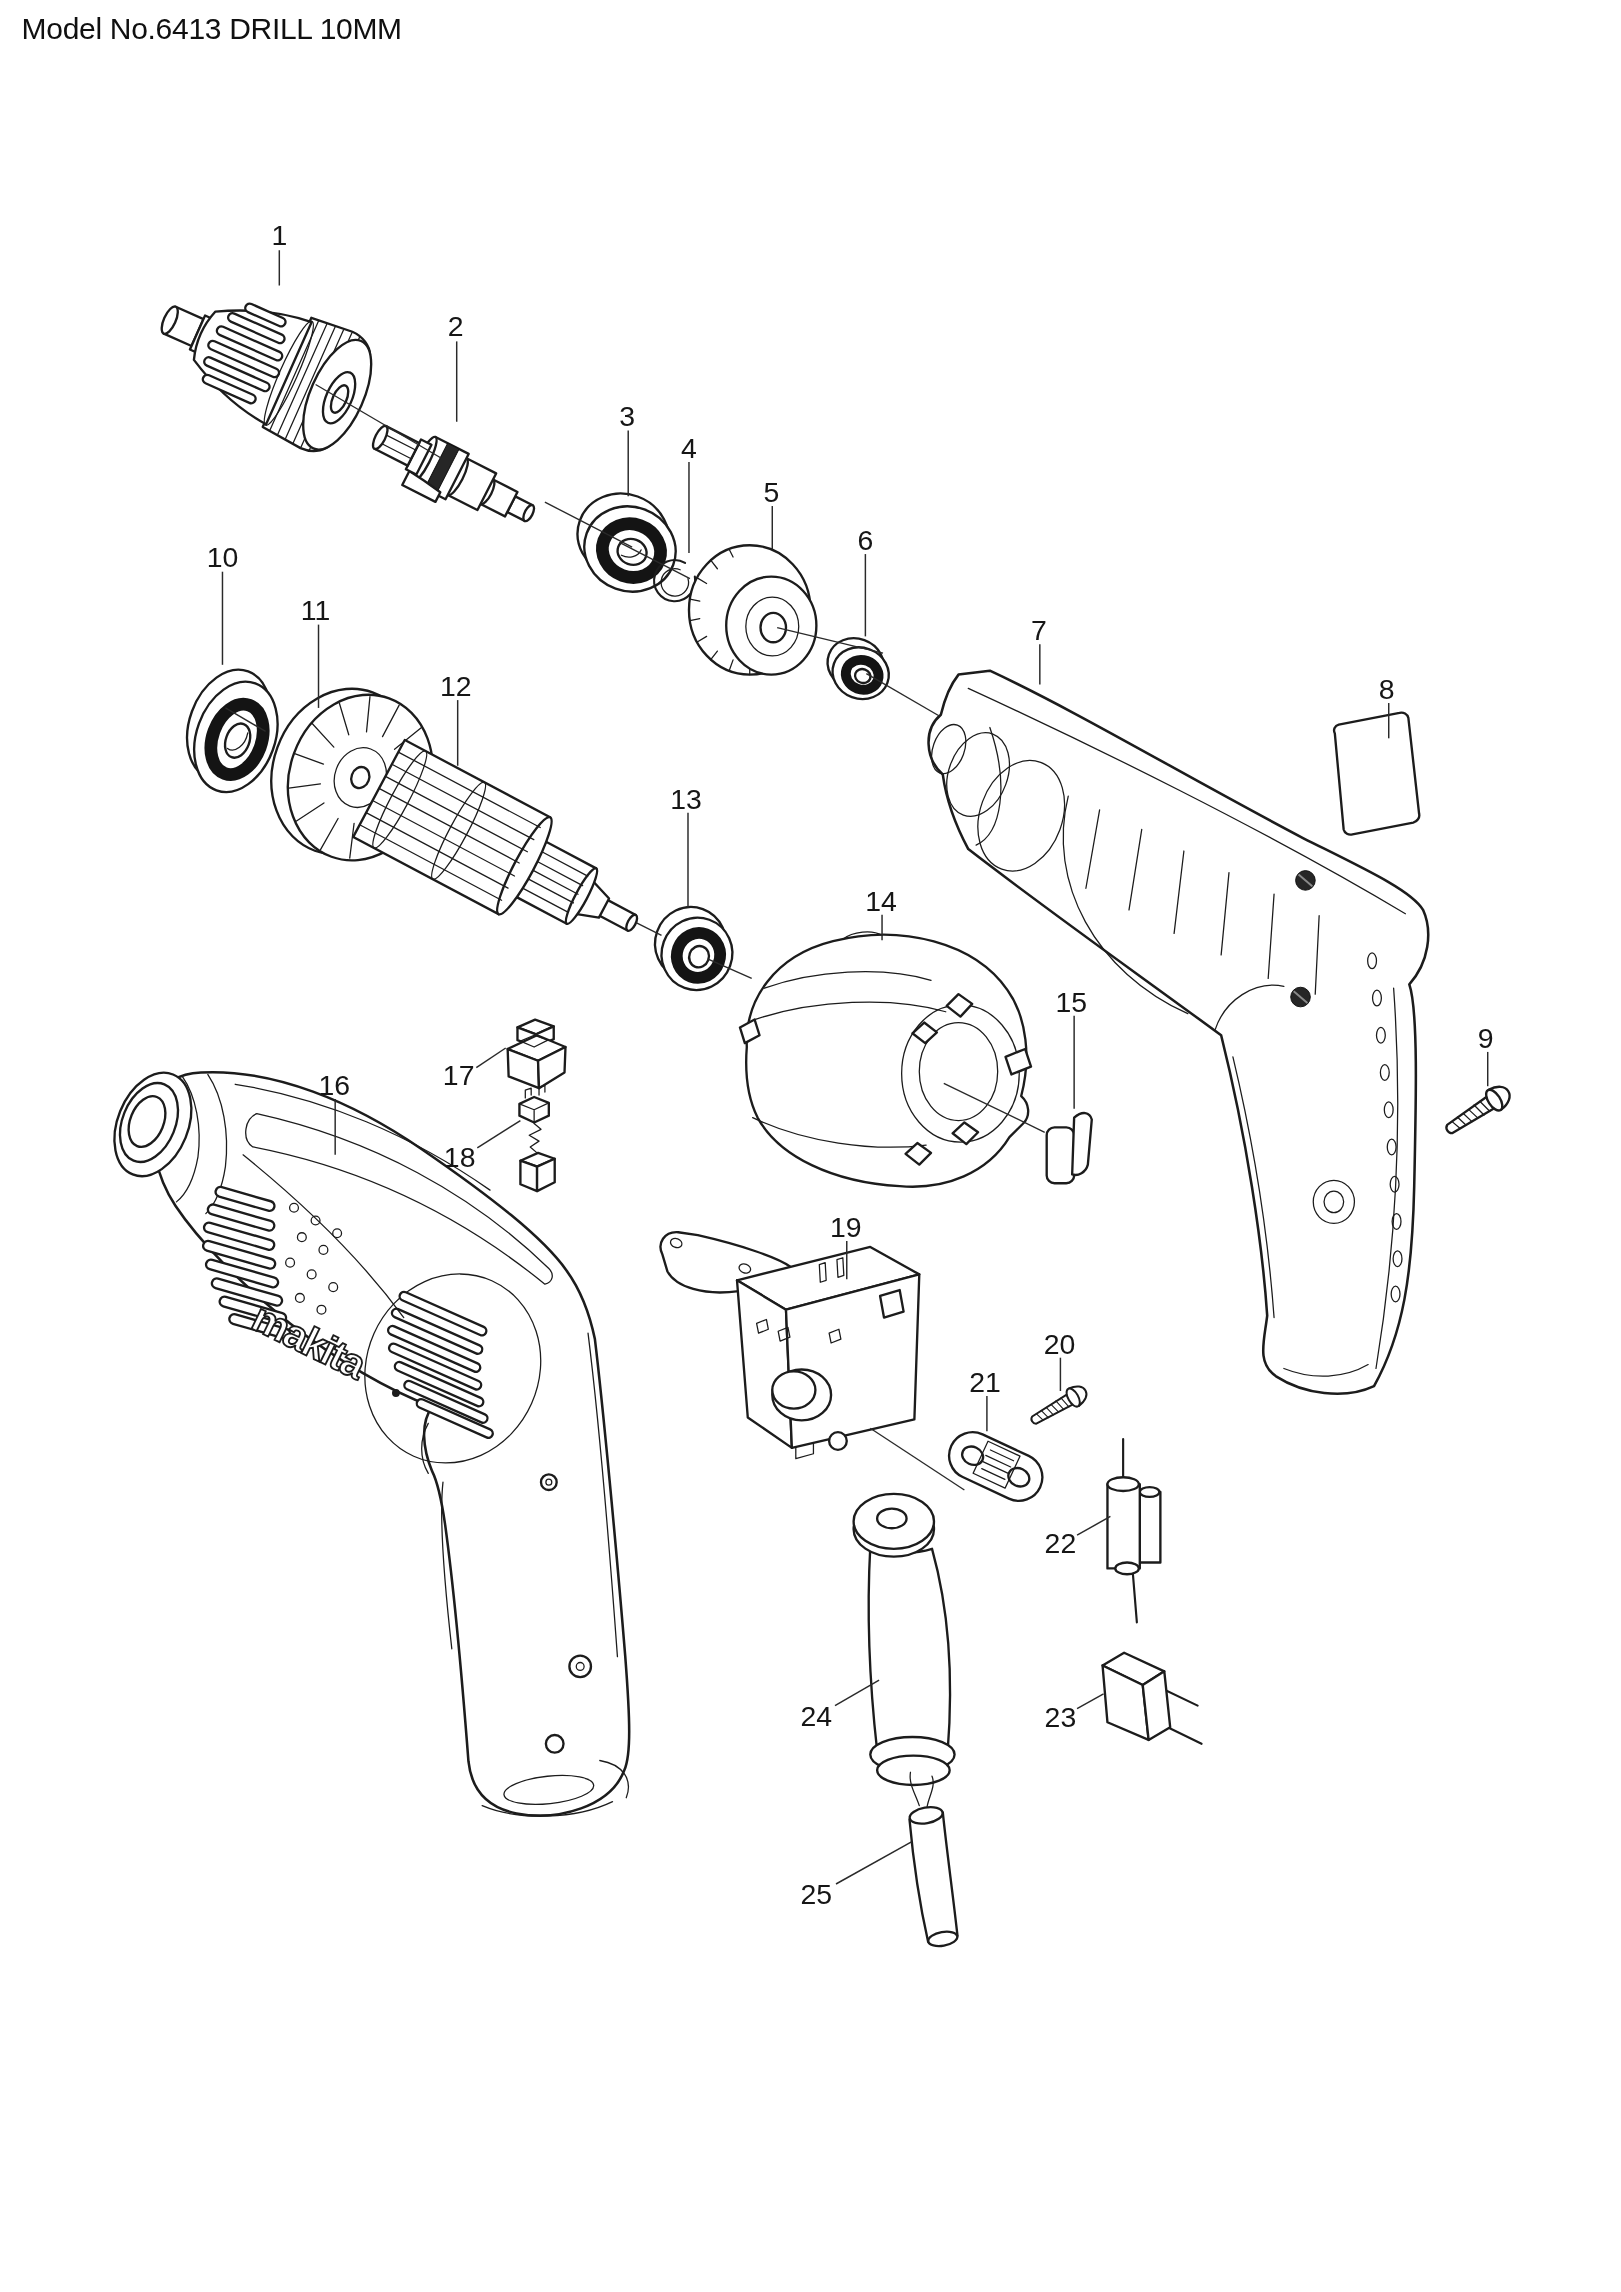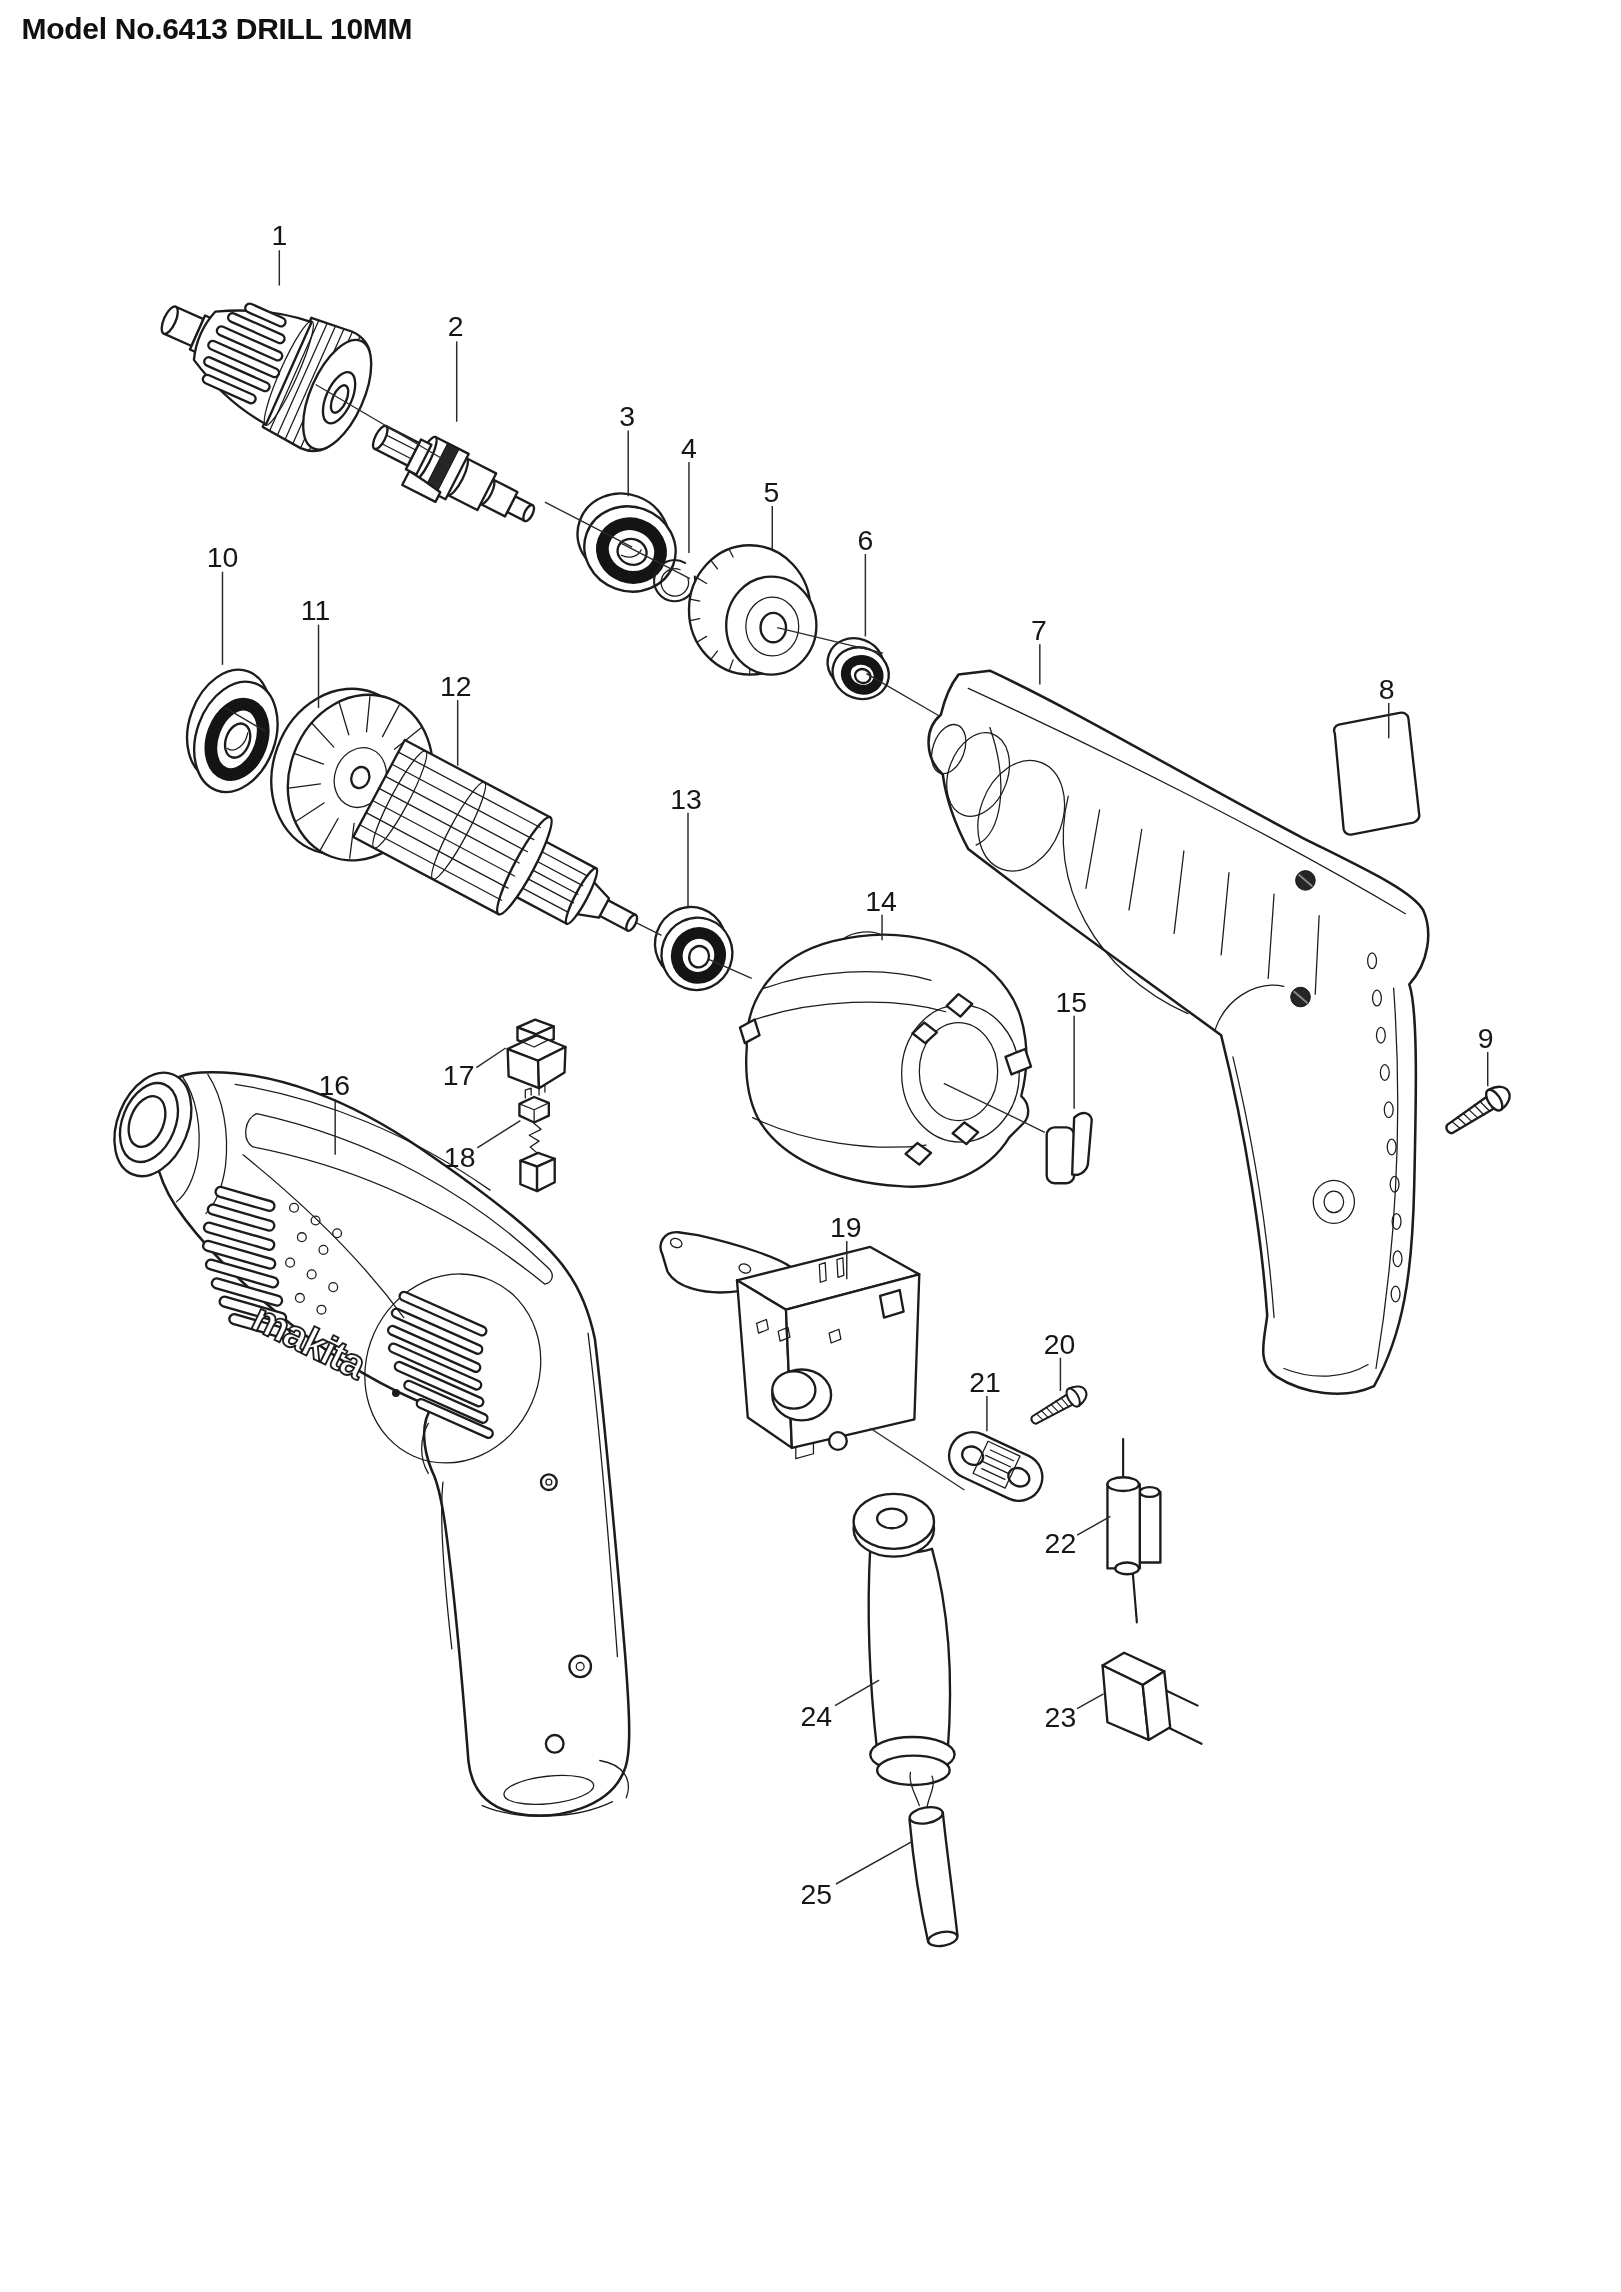--- a/index.html
+++ b/index.html
@@ -1,18 +1,18 @@
 <!DOCTYPE html>
 <html><head>
 <meta charset="utf-8">
 <style>
   html,body{margin:0;padding:0;background:#fff;}
   .page{position:relative;width:1621px;height:2293px;background:#ffffff;overflow:hidden;
         font-family:"Liberation Sans",sans-serif;}
-  .title{position:absolute;left:21.6px;top:11.8px;font-size:30px;font-weight:700;
+  .title{position:absolute;left:21.6px;top:11.8px;font-size:30px;font-weight:400;
          letter-spacing:-0.3px;color:#101010;white-space:pre;}
   svg{position:absolute;left:0;top:0;}
   .s{fill:#ffffff;stroke:#1c1c1c;stroke-width:2.4;stroke-linejoin:round;stroke-linecap:round;}
   .w{fill:#ffffff;stroke:#1c1c1c;stroke-width:2.6;stroke-linejoin:round;stroke-linecap:round;}
   .t{fill:none;stroke:#1c1c1c;stroke-width:1.3;stroke-linejoin:round;stroke-linecap:round;}
   .m{fill:none;stroke:#1c1c1c;stroke-width:2.2;stroke-linecap:round;}
   .k{fill:#262626;stroke:#111;stroke-width:1;}
   .ring{fill:none;stroke:#141414;}
   .leader{stroke:#2a2a2a;stroke-width:1.5;}
   .axis{stroke:#2a2a2a;stroke-width:1.4;}

